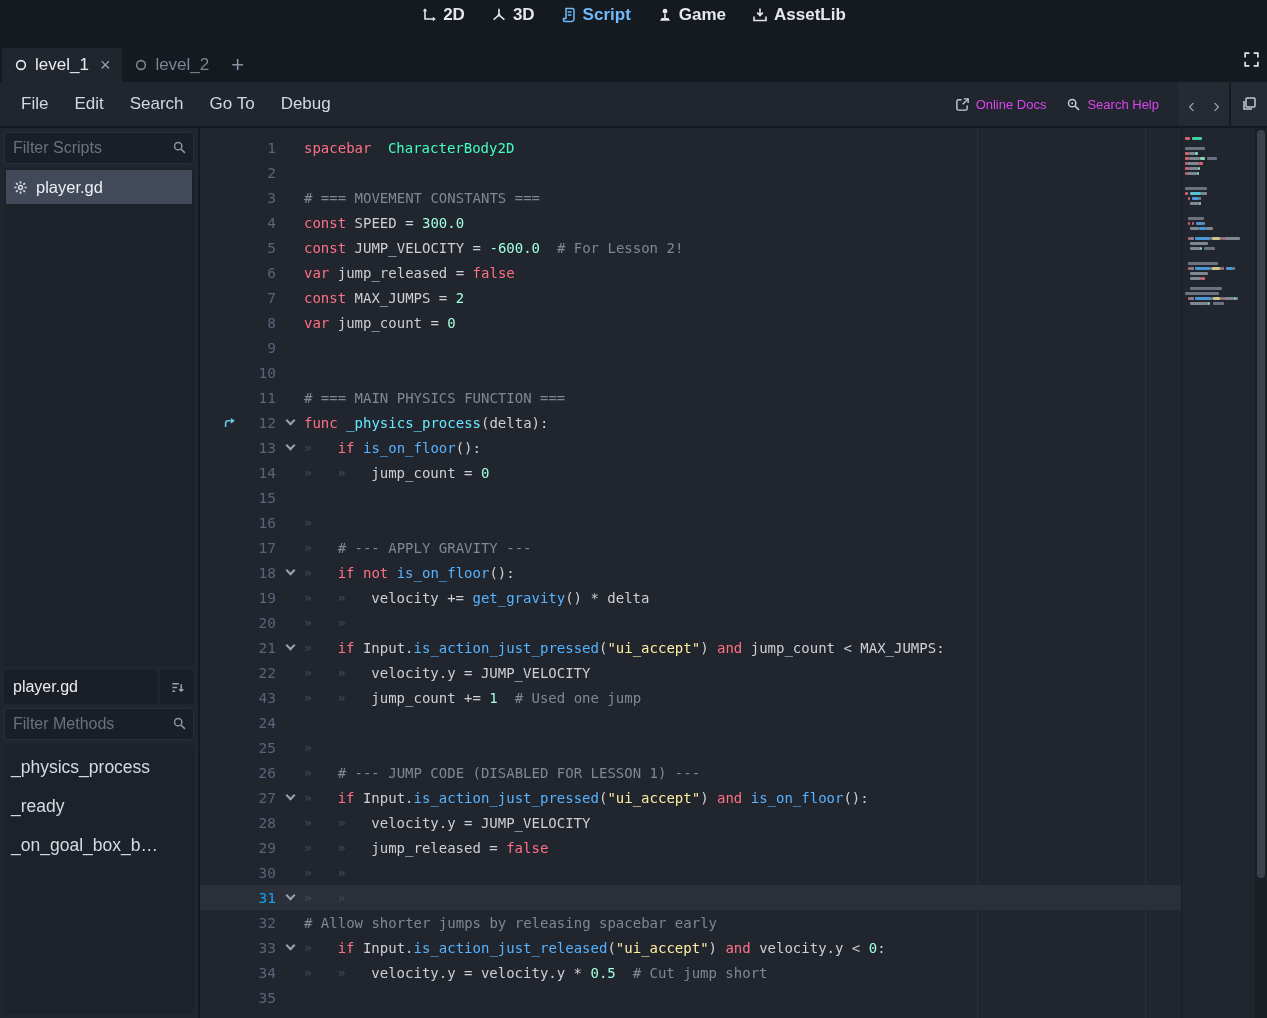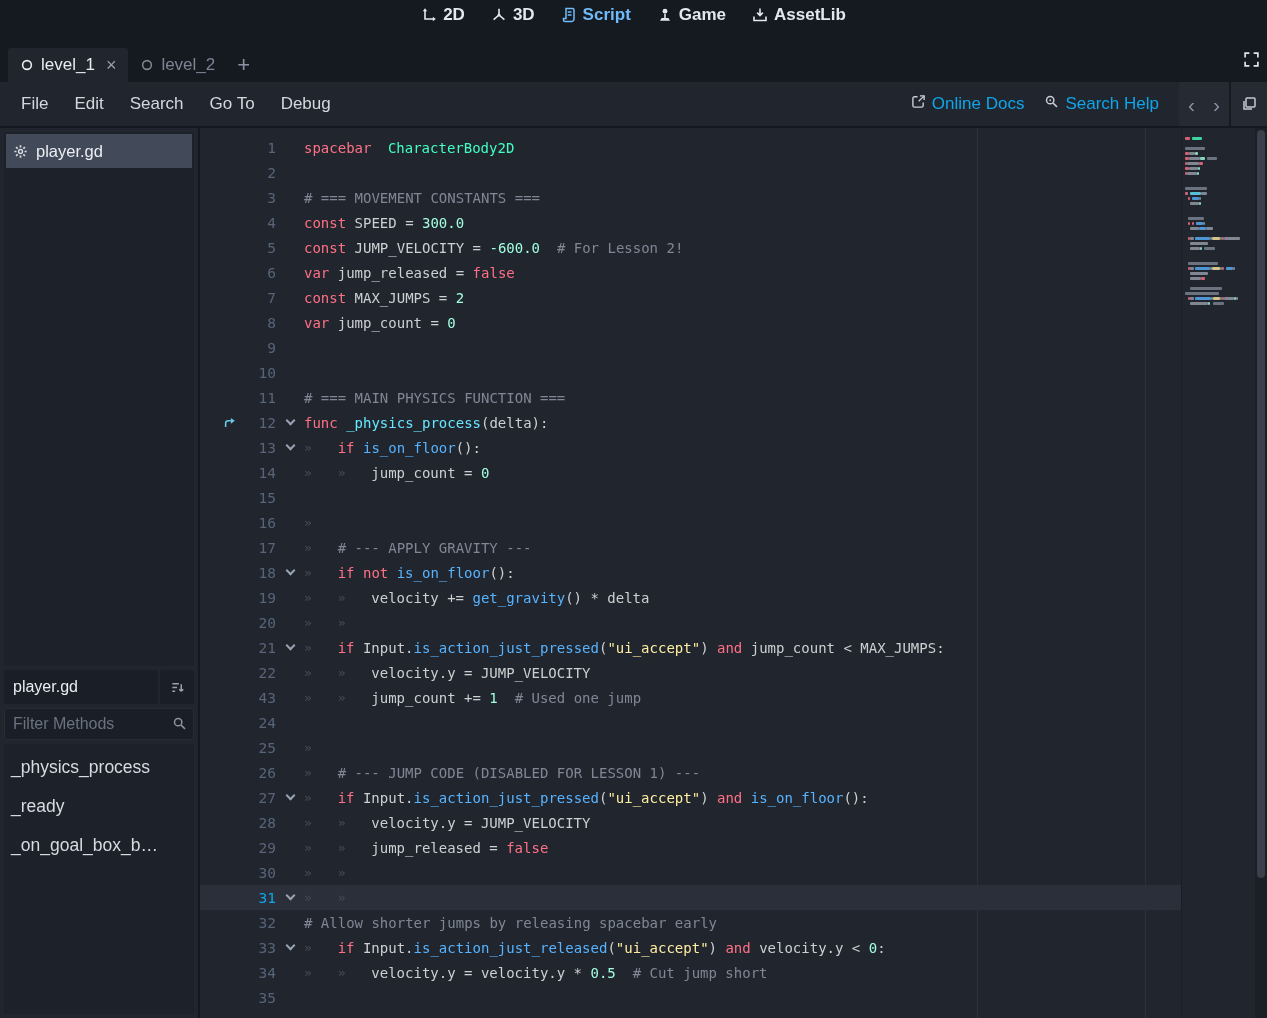--- a/index.html
+++ b/index.html
@@ -9,34 +9,34 @@
   .app { width:1267px; height:1018px; background:#21262e; display:flex; flex-direction:column; overflow:hidden; position:relative; }
 
   
   .workspace-bar { height:30px; background:#151a21; display:flex; justify-content:center; align-items:center; gap:26px; flex:none; }
   .ws-item { display:flex; align-items:center; gap:6px; color:#e4e7ec; font-weight:bold; font-size:17px; cursor:pointer; }
   .ws-item.active { color:var(--accent,#70bafa); }
   .icon svg { display:block; }
   .ws-item .icon svg { width:16px; height:16px; }
 
   
-  .tab-bar { height:52px; background:#151a21; display:flex; align-items:flex-end; flex:none; position:relative; padding-left:8px; }
+  .tab-bar { height:52px; background:#151a21; display:flex; align-items:flex-end; flex:none; position:relative; padding-left:2px; }
   .scene-tab { height:34px; display:flex; align-items:center; gap:7px; padding:0 12px; font-size:17px; color:#7c8492; cursor:pointer; }
   .scene-tab.active { background:#21262e; color:#e9ecf1; border-radius:3px 3px 0 0; }
   .scene-tab .icon svg { width:14px; height:14px; }
   .tab-close { color:#99a1af; font-size:18px; line-height:1; margin-left:4px; }
   .tab-add { color:#8a93a5; font-size:22px; padding:0 10px 4px 10px; align-self:flex-end; cursor:pointer; }
   .expand-btn { position:absolute; right:7px; bottom:10px; color:#dfe3ea; cursor:pointer; }
   .expand-btn svg { width:17px; height:17px; }
 
   
   .menu-bar { height:46px; background:#21262e; display:flex; align-items:center; flex:none; border-bottom:2px solid #141820; padding-left:8px; }
   .menu-item { padding:8px 13px; color:#d3d8df; font-size:17px; cursor:pointer; border-radius:3px; }
   .menu-spacer { flex:1; }
-  .menu-action { display:flex; gap:6px; color:#0ea5e9; font-size:17px; padding:0 10px; background:none; border:none; cursor:pointer; font-family:inherit; }
+  .menu-action { display:flex; gap:6px; color:#d946ef; font-size:13px; padding:0 10px; background:none; border:none; cursor:pointer; font-family:inherit; }
   .menu-action .icon { color:#c6ccd6; }
   .menu-action .icon svg { width:15px; height:15px; }
   .nav-group { display:flex; align-items:center; height:100%; background:#252a33; margin-left:10px; }
   .nav-btn { color:#8b94a3; font-size:21px; padding:0 9px; background:none; border:none; cursor:pointer; line-height:1; font-family:inherit; }
   .panel-toggle { border-left:2px solid #161a21; height:100%; display:flex; align-items:center; padding:0 10px; color:#c3c9d3; cursor:pointer; }
   .panel-toggle svg { width:16px; height:16px; }
 
   
   .content { flex:1; display:flex; min-height:0; }
 
@@ -207,20 +207,29 @@
             <rect x="5" y="2" width="9" height="9" rx="1" fill="none" stroke="currentColor" stroke-width="1.5"></rect>
             <path d="M3 5 V13 H11" fill="none" stroke="currentColor" stroke-width="1.5"></path>
           </svg>
         </div>
     </div>
   </div>
 
   <div class="content">
 
     <aside class="left-panel">
+      <div class="filter-input">
+        <input type="text" placeholder="Filter Scripts" style="">
+        <span class="search-ic icon">
+            <svg viewBox="0 0 16 16">
+              <circle cx="6.6" cy="6.6" r="3.9" fill="none" stroke="currentColor" stroke-width="1.6"></circle>
+              <path d="M9.6 9.6 L13.8 13.8" stroke="currentColor" stroke-width="1.8"></path>
+            </svg>
+          </span>
+      </div>
       <div class="scripts-list" id="scripts-list">
           <div class="script-item selected">
             <span class="icon">
               <svg viewBox="0 0 16 16">
                 <circle cx="8" cy="8" r="2.1" fill="none" stroke="currentColor" stroke-width="1.5"></circle>
                 <g stroke="currentColor" stroke-width="1.8">
                   <path d="M8 1.4 v2.3"></path>
                   <path d="M8 12.3 v2.3"></path>
                   <path d="M1.4 8 h2.3"></path>
                   <path d="M12.3 8 h2.3"></path>

